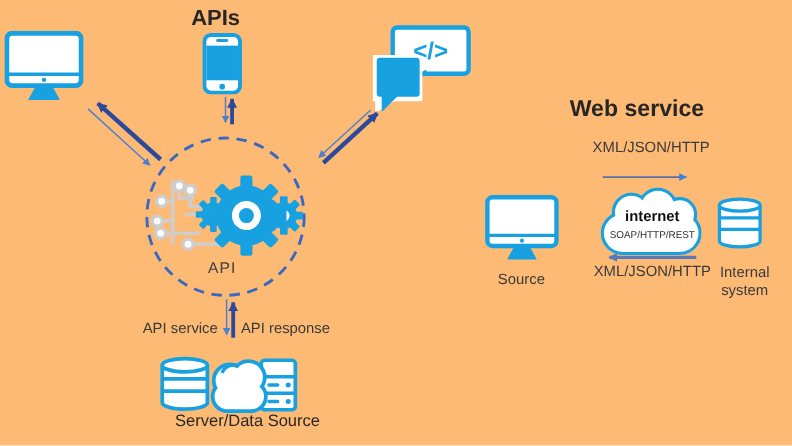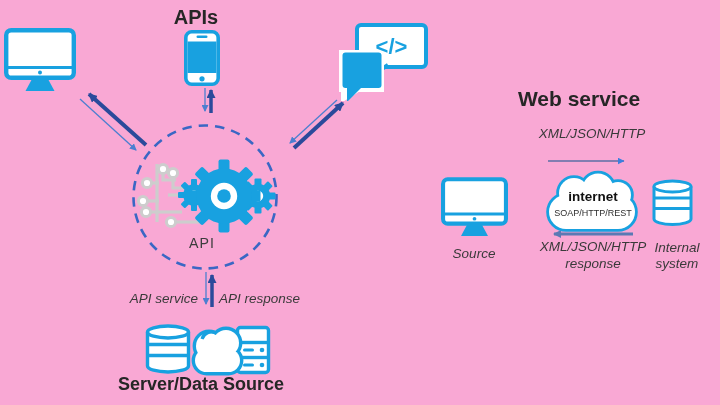--- a/index.html
+++ b/index.html
@@ -1,19 +1,19 @@
 <!DOCTYPE html>
 <html><head>
 <meta charset="utf-8">
 <style>
   html,body{margin:0;padding:0;background:#fff;}
-  #canvas{position:relative;width:720px;height:405px;background:#f9a8d4;overflow:hidden;
+  #canvas{position:relative;width:720px;height:405px;background:#fdba74;overflow:hidden;
           font-family:"Liberation Sans",sans-serif;}
   .abs{position:absolute;}
-  .lbl{font-size:13.5px;color:#3a3a3a;white-space:nowrap;line-height:16px;font-style:italic;}
+  .lbl{font-size:13.5px;color:#3a3a3a;white-space:nowrap;line-height:16px;}
   .ctr{text-align:center;}
   .rgt{text-align:right;}
   .ttl{font-size:20px;font-weight:600;color:#262626;white-space:nowrap;}
   svg{display:block;}
 </style>
 </head>
 <body>
 
 <div id="canvas">
 
@@ -171,21 +171,21 @@
       <circle cx="81" cy="21" r="13"></circle>
     </g>
     <g fill="#fff">
       <rect x="50" y="27" width="45" height="23" rx="11.5"></rect>
       <circle cx="64" cy="24" r="13"></circle>
       <circle cx="81" cy="21" r="13"></circle>
     </g>
     <path d="M57 17 A10 10 0 0 1 71 11" stroke="#18A1E0" stroke-width="3.2" fill="none"></path>
   </svg>
 
-  <div class="abs ctr" style="left:116px;top:374px;width:170px;font-size:18px;font-weight:bold;color:#262626;white-space:nowrap;">Server/Data Source</div>
+  <div class="abs ctr" style="left:140px;top:374px;width:170px;font-size:15px;font-weight:normal;color:#262626;white-space:nowrap;">Server/Data Source</div>
 
   <div class="abs ttl ctr" style="left:499px;top:87px;width:160px;font-size:21px;">Web service</div>
 
   <div class="abs lbl ctr" style="left:532px;top:126px;width:120px;">XML/JSON/HTTP</div>
 
   <svg class="abs" style="left:441px;top:177px" width="67" height="61" viewBox="0 0 72 65">
     <rect x="2.2" y="2.2" width="67.6" height="47.6" rx="5" fill="#fff" stroke="#18A1E0" stroke-width="4.4"></rect>
     <line x1="2.2" y1="39.5" x2="69.8" y2="39.5" stroke="#18A1E0" stroke-width="3.2"></line>
     <circle cx="36" cy="44.6" r="2" fill="#18A1E0"></circle>
     <path d="M28 51 h16 l6.5 12 h-29 z" fill="#18A1E0"></path>
@@ -203,21 +203,20 @@
       <rect x="3" y="25" width="86" height="34" rx="17"></rect>
       <circle cx="28" cy="23" r="15"></circle>
       <circle cx="52" cy="19" r="15.5"></circle>
       <circle cx="72" cy="25" r="13"></circle>
     </g>
     <text x="47" y="31" text-anchor="middle" font-size="13.5" font-weight="bold" fill="#101010" font-family="Liberation Sans, sans-serif">internet</text>
     <text x="47" y="46" text-anchor="middle" font-size="9" fill="#2e2e2e" font-family="Liberation Sans, sans-serif">SOAP/HTTP/REST</text>
   </svg>
 
   <div class="abs lbl ctr" style="left:533px;top:239px;width:120px;">XML/JSON/HTTP</div>
-  <div class="abs lbl ctr" style="left:533px;top:256px;width:120px;">response</div>
 
   <svg class="abs" style="left:652px;top:179px" width="41" height="48" viewBox="0 0 41 48">
     <g stroke="#18A1E0" stroke-width="3" fill="#fff">
       <path d="M2 7.5 V40 A18.5 5.5 0 0 0 39 40 V7.5"></path>
       <line x1="2" y1="19" x2="39" y2="19"></line>
       <line x1="2" y1="29.5" x2="39" y2="29.5"></line>
       <ellipse cx="20.5" cy="7.5" rx="18.5" ry="5.5"></ellipse>
     </g>
   </svg>
   <div class="abs lbl ctr" style="left:647px;top:240px;width:60px;">Internal</div>

